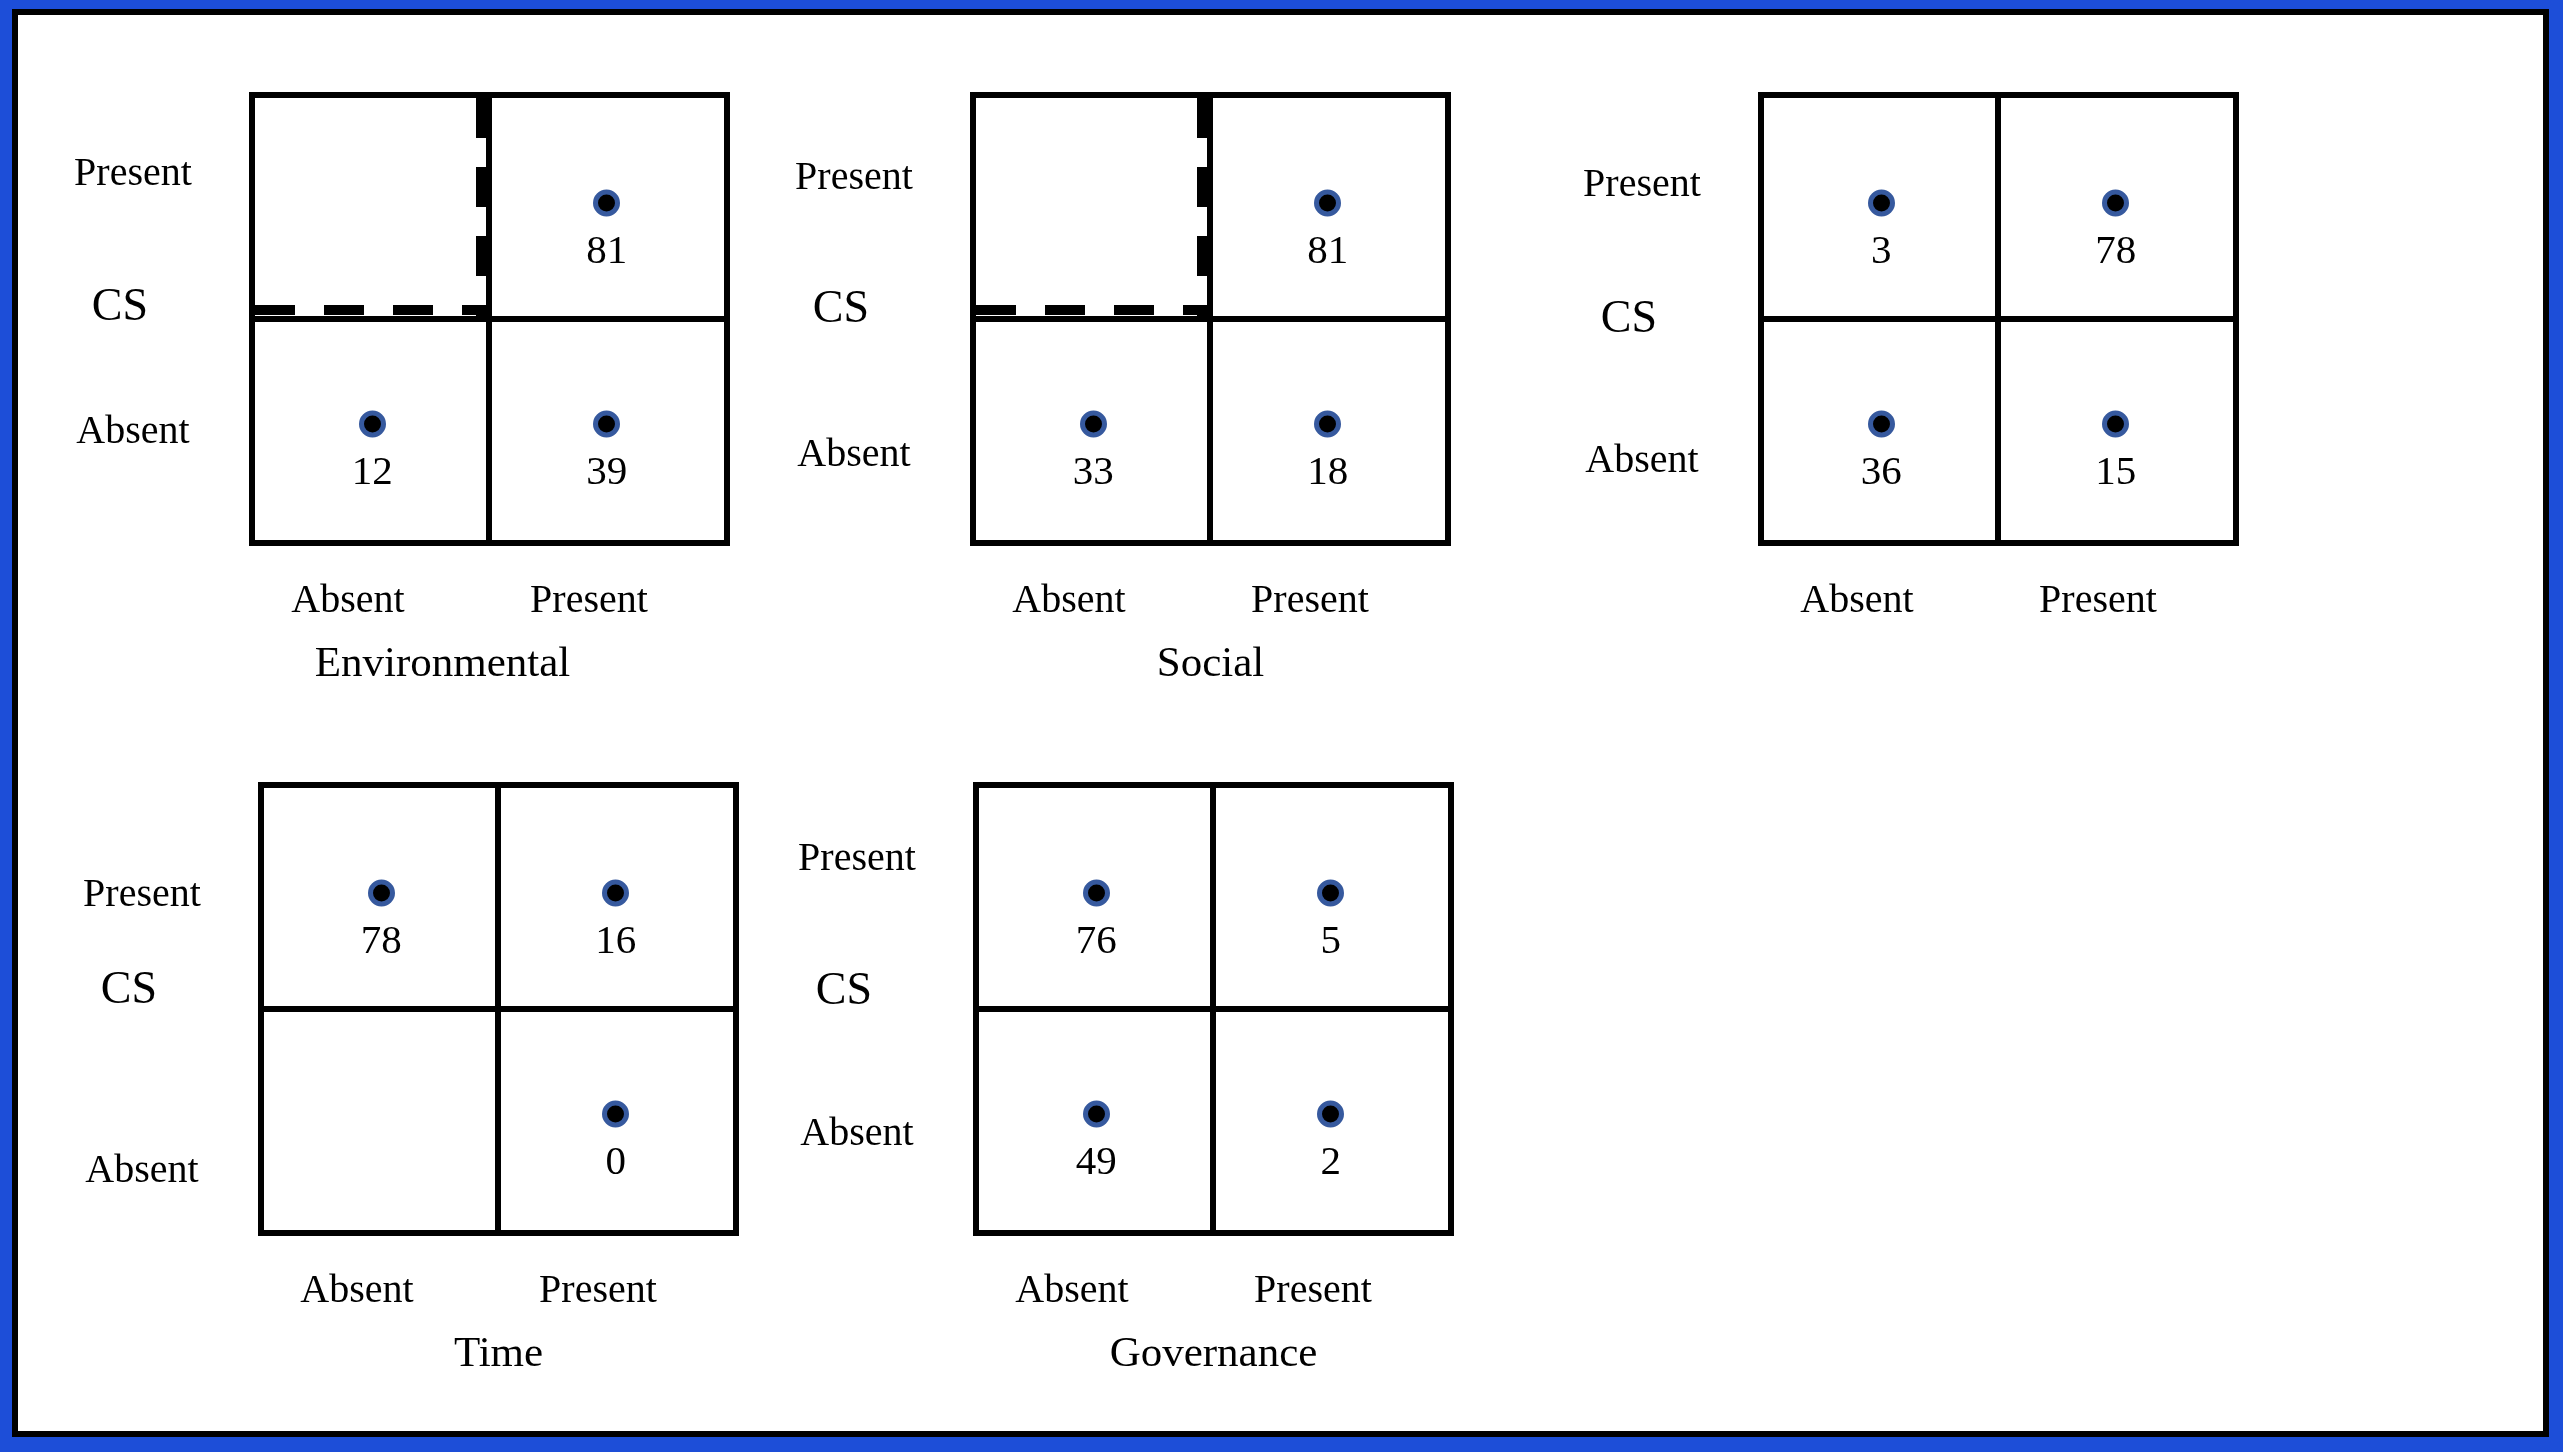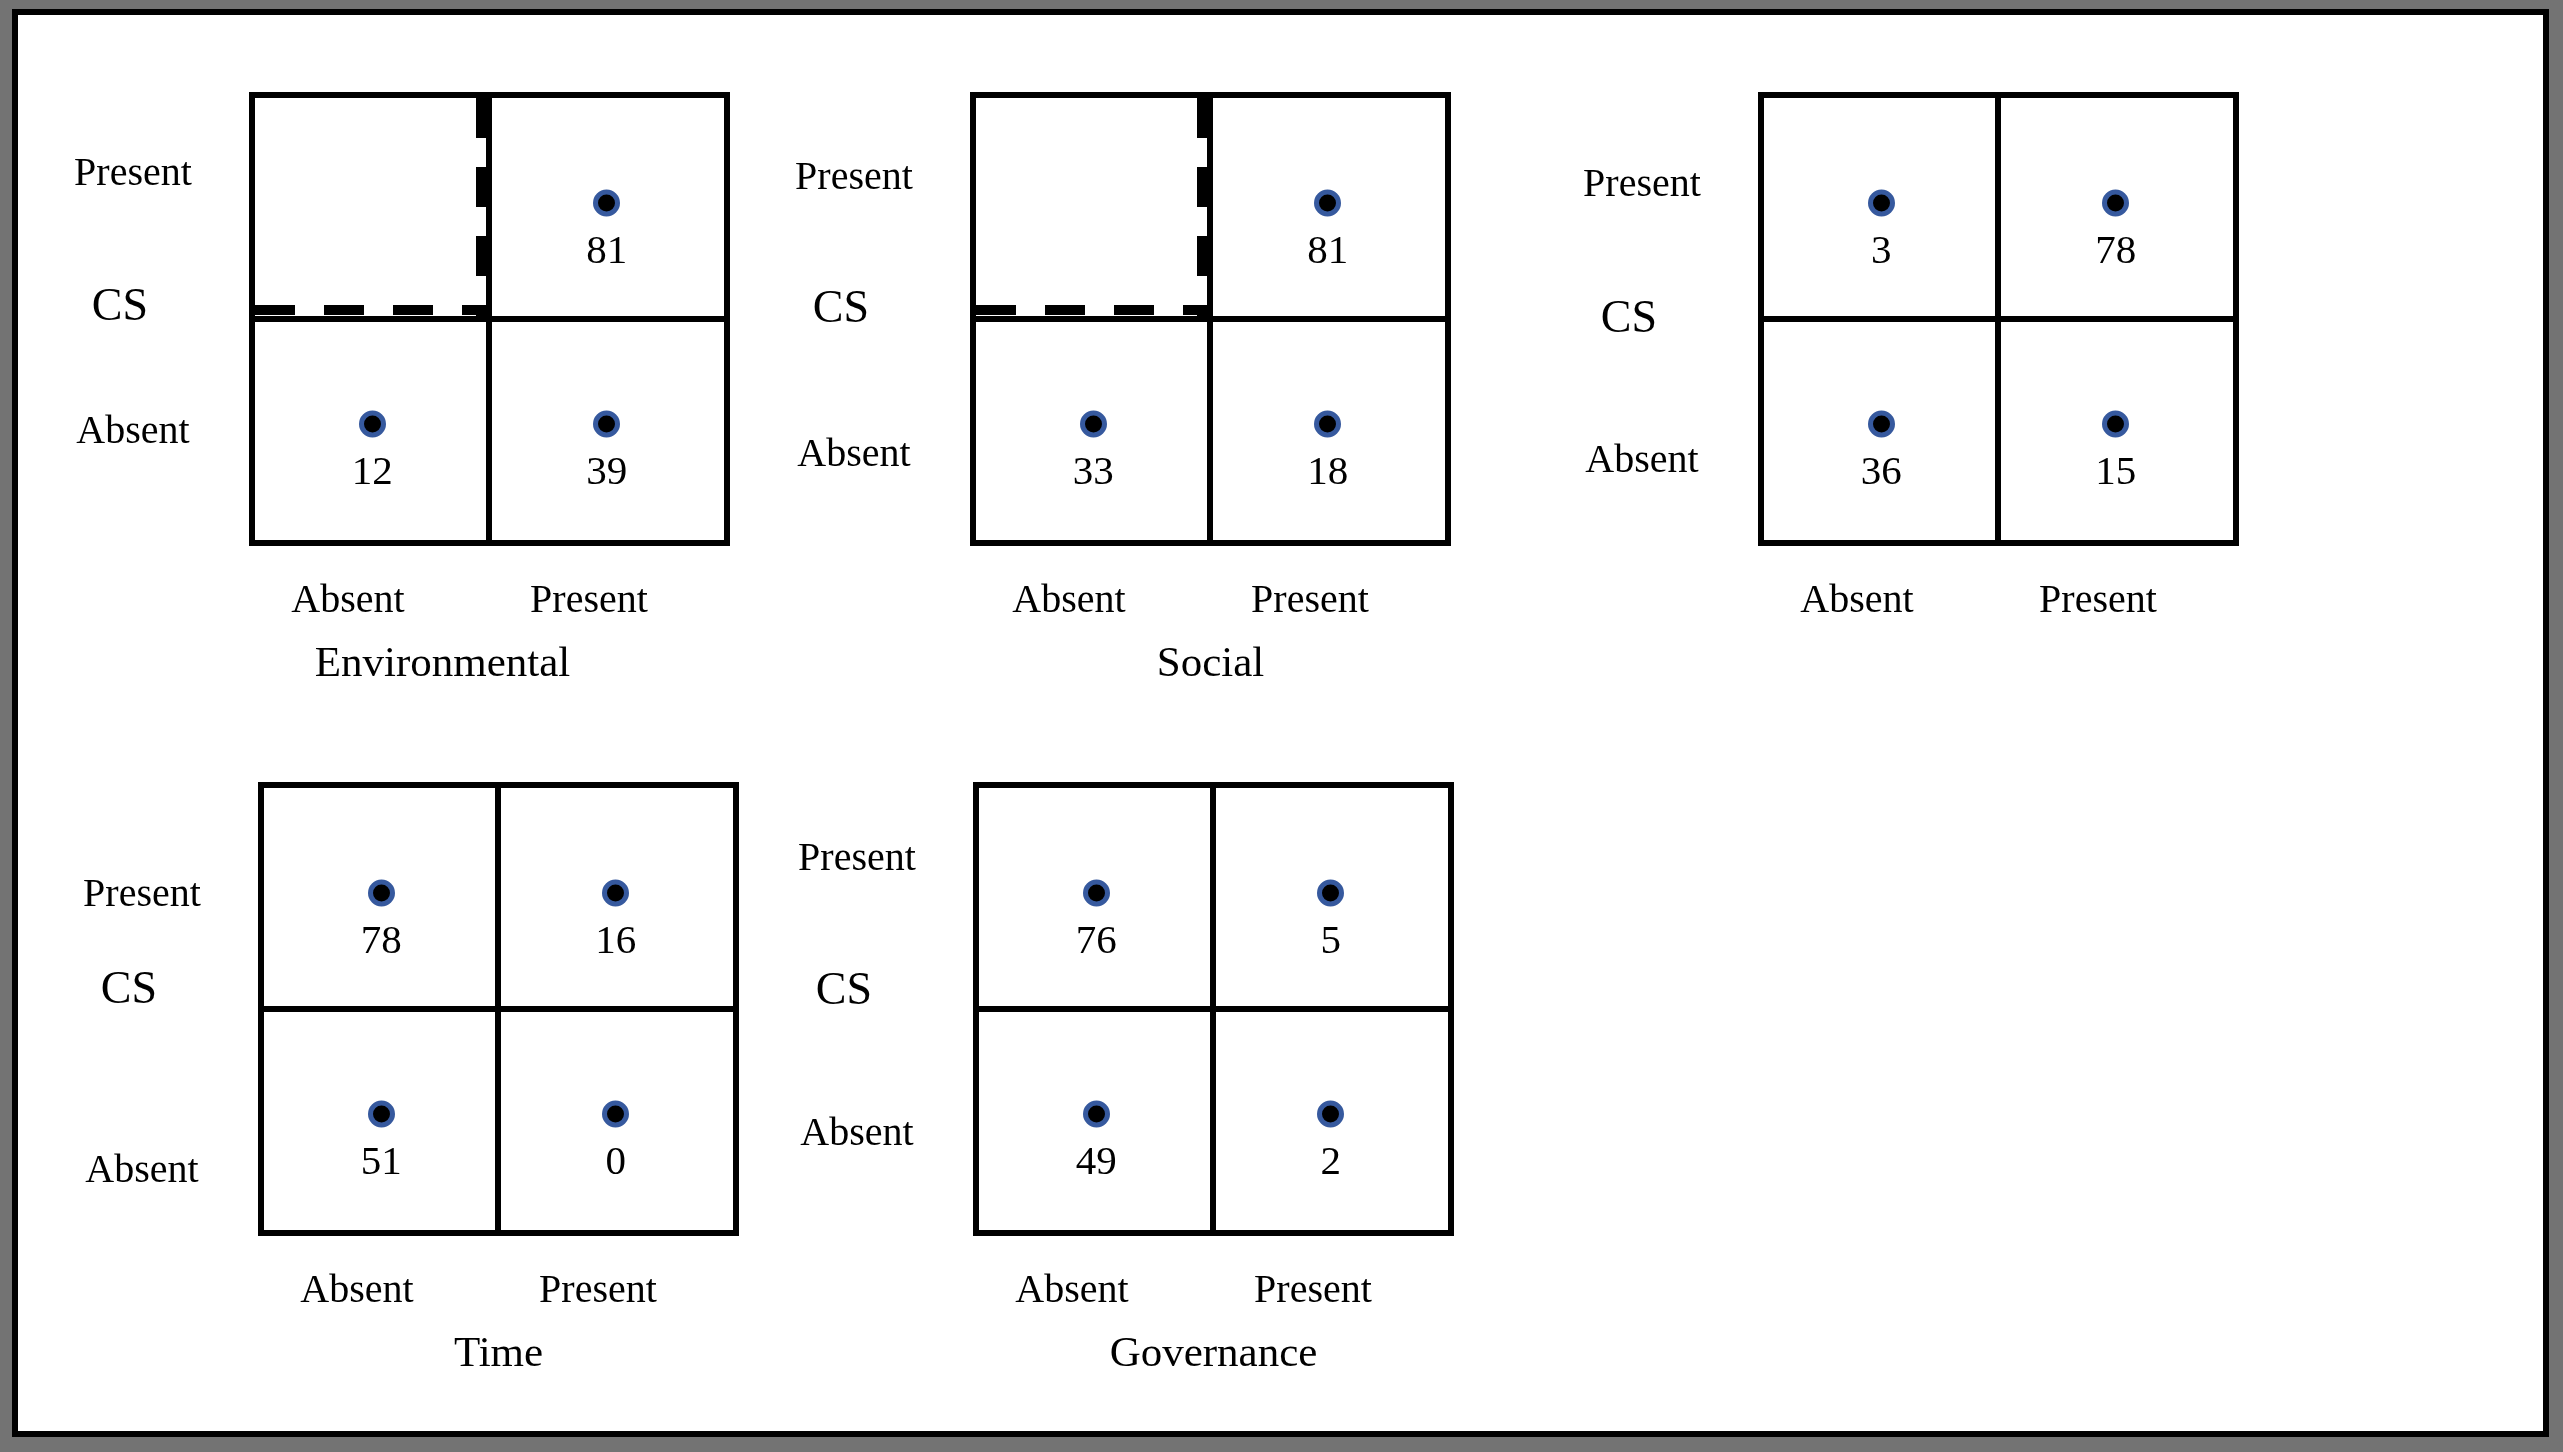--- a/index.html
+++ b/index.html
@@ -6,21 +6,21 @@
     margin: 0;
     padding: 0;
     background: #ffffff;
     font-family: "Liberation Serif", "DejaVu Serif", serif;
     color: #000000;
   }
   .canvas {
     position: relative;
     width: 2563px;
     height: 1452px;
-    background: #737373;
+    background: #1d4ed8;
     overflow: hidden;
   }
   .frame {
     position: absolute;
     left: 12px;
     top: 8.6px;
     width: 2537px;
     height: 1428px;
     border: 6px solid #000000;
     box-sizing: border-box;
@@ -276,60 +276,54 @@
           <div class="dot"></div>
           <div class="count">78</div>
         </div>
       </div>
       <div class="cell tr">
         <div class="stack">
           <div class="dot"></div>
           <div class="count">16</div>
         </div>
       </div>
+      <div class="cell br">
+        <div class="stack">
+          <div class="dot"></div>
+          <div class="count">0</div>
+        </div>
+      </div>
+      <div class="vline"></div>
+      <div class="hline"></div>
+    </div>
+    <div class="xlab left">Absent</div>
+    <div class="xlab right">Present</div>
+    <div class="title">Time</div>
+  </div>
+
+  <div class="chart gov">
+    <div class="ylab present">Present</div>
+    <div class="ylab cs">CS</div>
+    <div class="ylab absent">Absent</div>
+    <div class="grid">
+      <div class="cell tl">
+        <div class="stack">
+          <div class="dot"></div>
+          <div class="count">76</div>
+        </div>
+      </div>
+      <div class="cell tr">
+        <div class="stack">
+          <div class="dot"></div>
+          <div class="count">5</div>
+        </div>
+      </div>
       <div class="cell bl">
         <div class="stack">
           <div class="dot"></div>
-          <div class="count">51</div>
-        </div>
-      </div>
-      <div class="cell br">
-        <div class="stack">
-          <div class="dot"></div>
-          <div class="count">0</div>
-        </div>
-      </div>
-      <div class="vline"></div>
-      <div class="hline"></div>
-    </div>
-    <div class="xlab left">Absent</div>
-    <div class="xlab right">Present</div>
-    <div class="title">Time</div>
-  </div>
-
-  <div class="chart gov">
-    <div class="ylab present">Present</div>
-    <div class="ylab cs">CS</div>
-    <div class="ylab absent">Absent</div>
-    <div class="grid">
-      <div class="cell tl">
-        <div class="stack">
-          <div class="dot"></div>
-          <div class="count">76</div>
-        </div>
-      </div>
-      <div class="cell tr">
-        <div class="stack">
-          <div class="dot"></div>
-          <div class="count">5</div>
-        </div>
-      </div>
-      <div class="cell bl">
-        <div class="stack">
-          <div class="dot"></div>
           <div class="count">49</div>
         </div>
       </div>
       <div class="cell br">
         <div class="stack">
           <div class="dot"></div>
           <div class="count">2</div>
         </div>
       </div>
       <div class="vline"></div>

